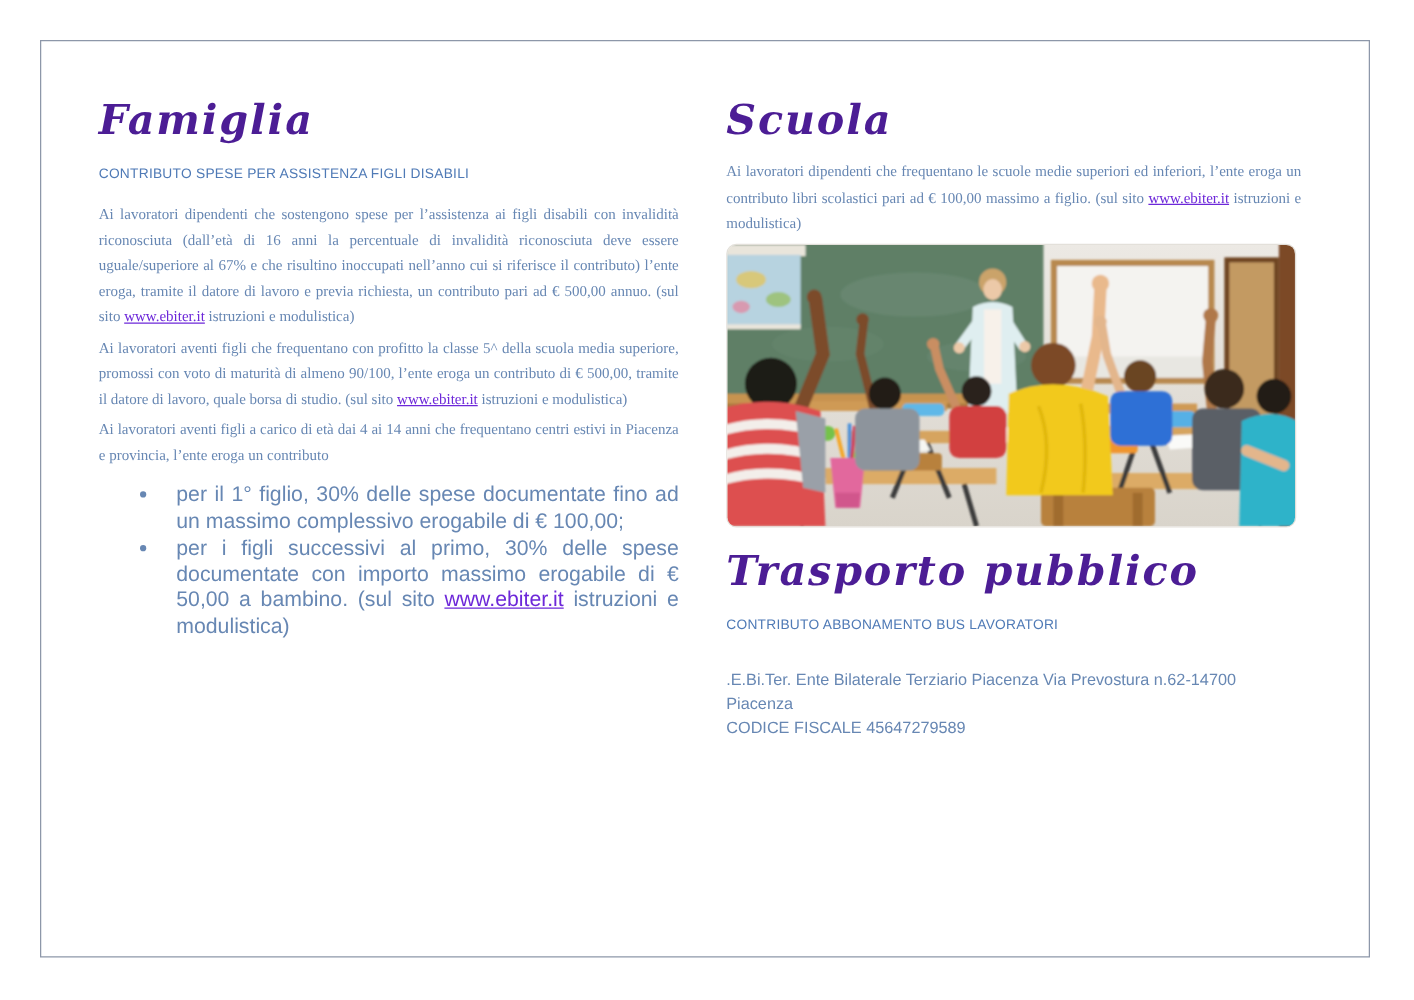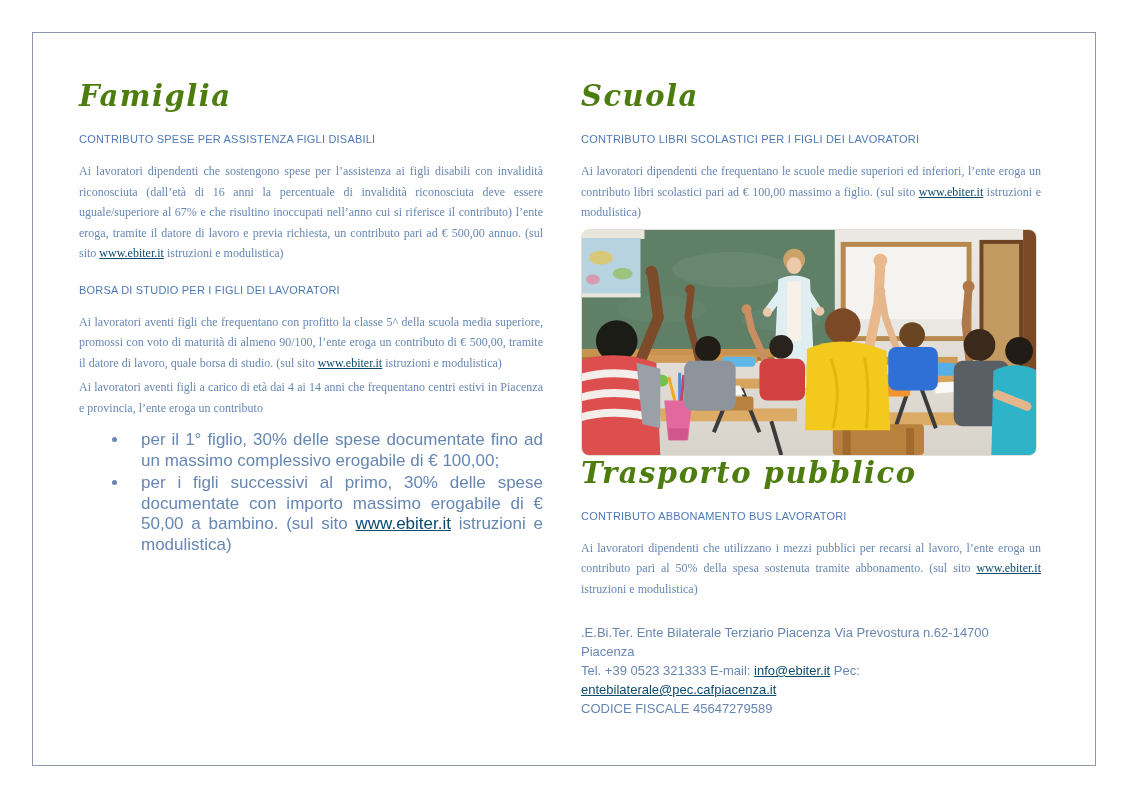--- a/index.html
+++ b/index.html
@@ -11,74 +11,72 @@
   .sheet{
     position:absolute;left:32px;top:32px;width:1064px;height:734px;
     background:#ffffff;border:1px solid #8d97a9;box-sizing:border-box;
   }
   .col{position:absolute;top:46px;}
   .col-left{left:46px;width:464px;}
   .col-right{left:548px;width:460px;}
 
   .script-title{
     font-family:"DejaVu Serif", serif;font-style:italic;font-weight:bold;
-    color:#4d7c0f;font-size:29px;line-height:34px;letter-spacing:1.5px;
+    color:#4c1d95;font-size:33px;line-height:34px;letter-spacing:1.5px;
     margin:0 0 14px 0;
   }
   .caps{
     font-size:11px;line-height:20px;color:#4f7ab6;font-weight:400;
     letter-spacing:.2px;margin:16px 0 12px 0;
   }
   .body-p{
     font-size:12px;line-height:20.5px;color:#6787b3;text-align:justify;
     margin:0 0 4px 0;
     font-family:Liberation Serif, serif;
   }
   .bullets{
     margin:12px 0 0 0;padding-left:50px;color:#6787b3;
     font-size:17px;line-height:20.5px;
   }
   .bullets li{text-align:justify;padding-left:12px;margin-bottom:2px;}
   .bullets li::marker{color:#6787b3;}
-  a.doc-link{color:#0c4a6e;text-decoration:underline;cursor:pointer;}
+  a.doc-link{color:#6d28d9;text-decoration:underline;cursor:pointer;}
   .photo-frame{
     display:block;width:456px;height:227px;margin-top:6px;
     border-radius:8px;overflow:hidden;border:1px solid #e3e0da;box-sizing:border-box;
   }
-  .mt-photo{}
+  .mt-photo{margin-top:18px;}
   .footer{
     margin-top:24px;font-size:13px;line-height:19px;color:#6787b3;text-align:left;
   }
 </style>
 </head>
 <body>
 
 <div class="sheet">
 
   <div class="col col-left">
     <h1 class="script-title">Famiglia</h1>
 
     <h2 class="caps">CONTRIBUTO SPESE PER ASSISTENZA FIGLI DISABILI</h2>
     <p class="body-p"><span>Ai lavoratori dipendenti che sostengono spese per l’assistenza ai figli disabili con invalidità riconosciuta (dall’età di 16 anni la percentuale di invalidità riconosciuta deve essere uguale/superiore al 67% e che risultino inoccupati nell’anno cui si riferisce il contributo) l’ente eroga, tramite il datore di lavoro e previa richiesta, un contributo pari ad € 500,00 annuo. (sul sito </span><a class="doc-link">www.ebiter.it</a><span> istruzioni e modulistica)</span></p>
 
-    <h2 class="caps">BORSA DI STUDIO PER I FIGLI DEI LAVORATORI</h2>
     <p class="body-p"><span>Ai lavoratori aventi figli che frequentano con profitto la classe 5^ della scuola media superiore, promossi con voto di maturità di almeno 90/100, l’ente eroga un contributo di € 500,00, tramite il datore di lavoro, quale borsa di studio. (sul sito </span><a class="doc-link">www.ebiter.it</a><span> istruzioni e modulistica)</span></p>
 
     <p class="body-p"><span>Ai lavoratori aventi figli a carico di età dai 4 ai 14 anni che frequentano centri estivi in Piacenza e provincia, l’ente eroga un contributo</span></p>
 
     <ul class="bullets">
       <li><span>per il 1° figlio, 30% delle spese documentate fino ad un massimo complessivo erogabile di € 100,00;</span></li>
       <li><span>per i figli successivi al primo, 30% delle spese documentate con importo massimo erogabile di € 50,00 a bambino. (sul sito </span><a class="doc-link">www.ebiter.it</a><span> istruzioni e modulistica)</span></li>
     </ul>
   </div>
 
   <div class="col col-right">
     <h1 class="script-title">Scuola</h1>
 
-    <h2 class="caps">CONTRIBUTO LIBRI SCOLASTICI PER I FIGLI DEI LAVORATORI</h2>
     <p class="body-p"><span>Ai lavoratori dipendenti che frequentano le scuole medie superiori ed inferiori, l’ente eroga un contributo libri scolastici pari ad € 100,00 massimo a figlio. (sul sito </span><a class="doc-link">www.ebiter.it</a><span> istruzioni e modulistica)</span></p>
 
     <svg class="photo-frame" viewBox="0 0 456 227" aria-label="classroom">
       <defs>
         <filter id="soft">
             <feGaussianBlur stdDeviation="0.7"></feGaussianBlur>
           </filter>
         <linearGradient id="wall" x1="0" y1="0" x2="0" y2="1">
           <stop offset="0" stop-color="#ece9e4"></stop>
             <stop offset="1" stop-color="#d9d4cb"></stop>
@@ -209,22 +207,20 @@
           <circle cx="440" cy="122" r="14" fill="#241b14"></circle>
           <path d="M414 142 Q440 130 462 144 L462 227 L412 227 Z" fill="#2fb3c9"></path>
           <path d="M418 166 L448 178" stroke="#e3b68c" stroke-width="9" stroke-linecap="round"></path>
         </g>
       </g>
     </svg>
 
     <h1 class="script-title mt-photo">Trasporto pubblico</h1>
 
     <h2 class="caps">CONTRIBUTO ABBONAMENTO BUS LAVORATORI</h2>
-    <p class="body-p"><span>Ai lavoratori dipendenti che utilizzano i mezzi pubblici per recarsi al lavoro, l’ente eroga un contributo pari al 50% della spesa sostenuta tramite abbonamento. (sul sito </span><a class="doc-link">www.ebiter.it</a><span> istruzioni e modulistica)</span></p>
 
     <div class="footer">
       <div>.E.Bi.Ter. Ente Bilaterale Terziario Piacenza Via Prevostura n.62-14700 Piacenza</div>
-      <div><span>Tel. +39 0523 321333 E-mail: </span><a class="doc-link">info@ebiter.it</a><span> Pec: </span><a class="doc-link">entebilaterale@pec.cafpiacenza.it</a></div>
       <div>CODICE FISCALE 45647279589</div>
     </div>
   </div>
 
 </div>
 
 </body></html>

